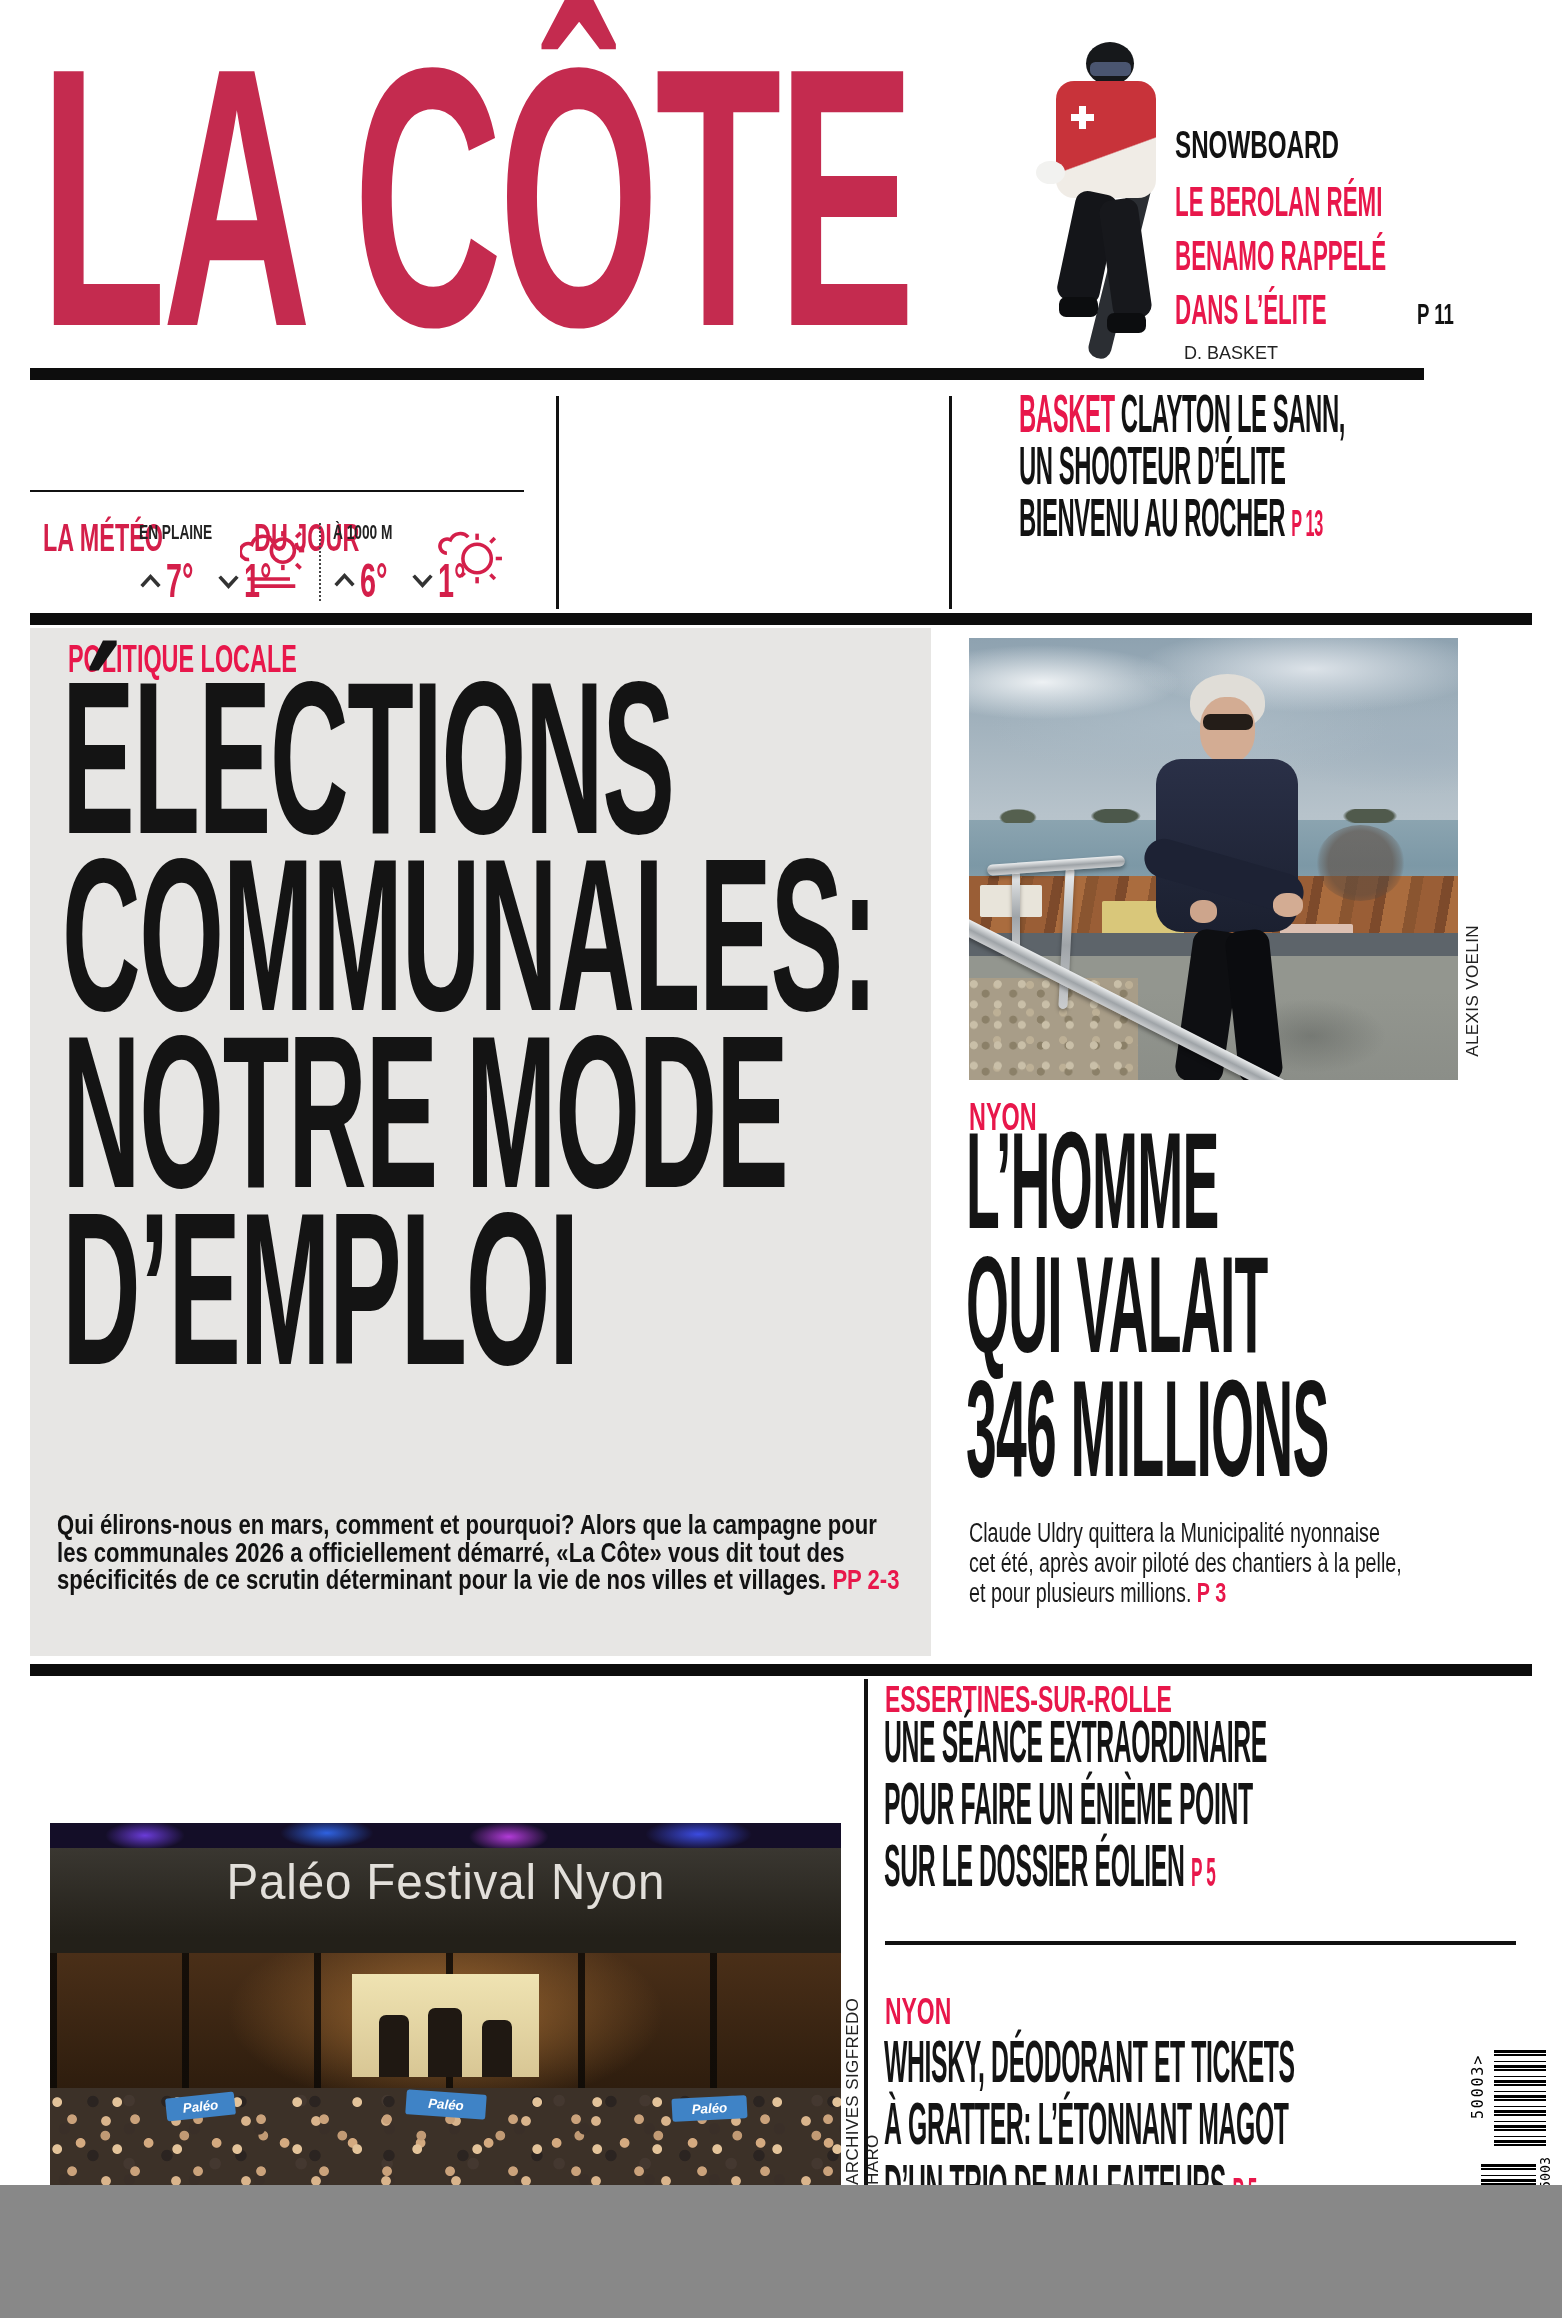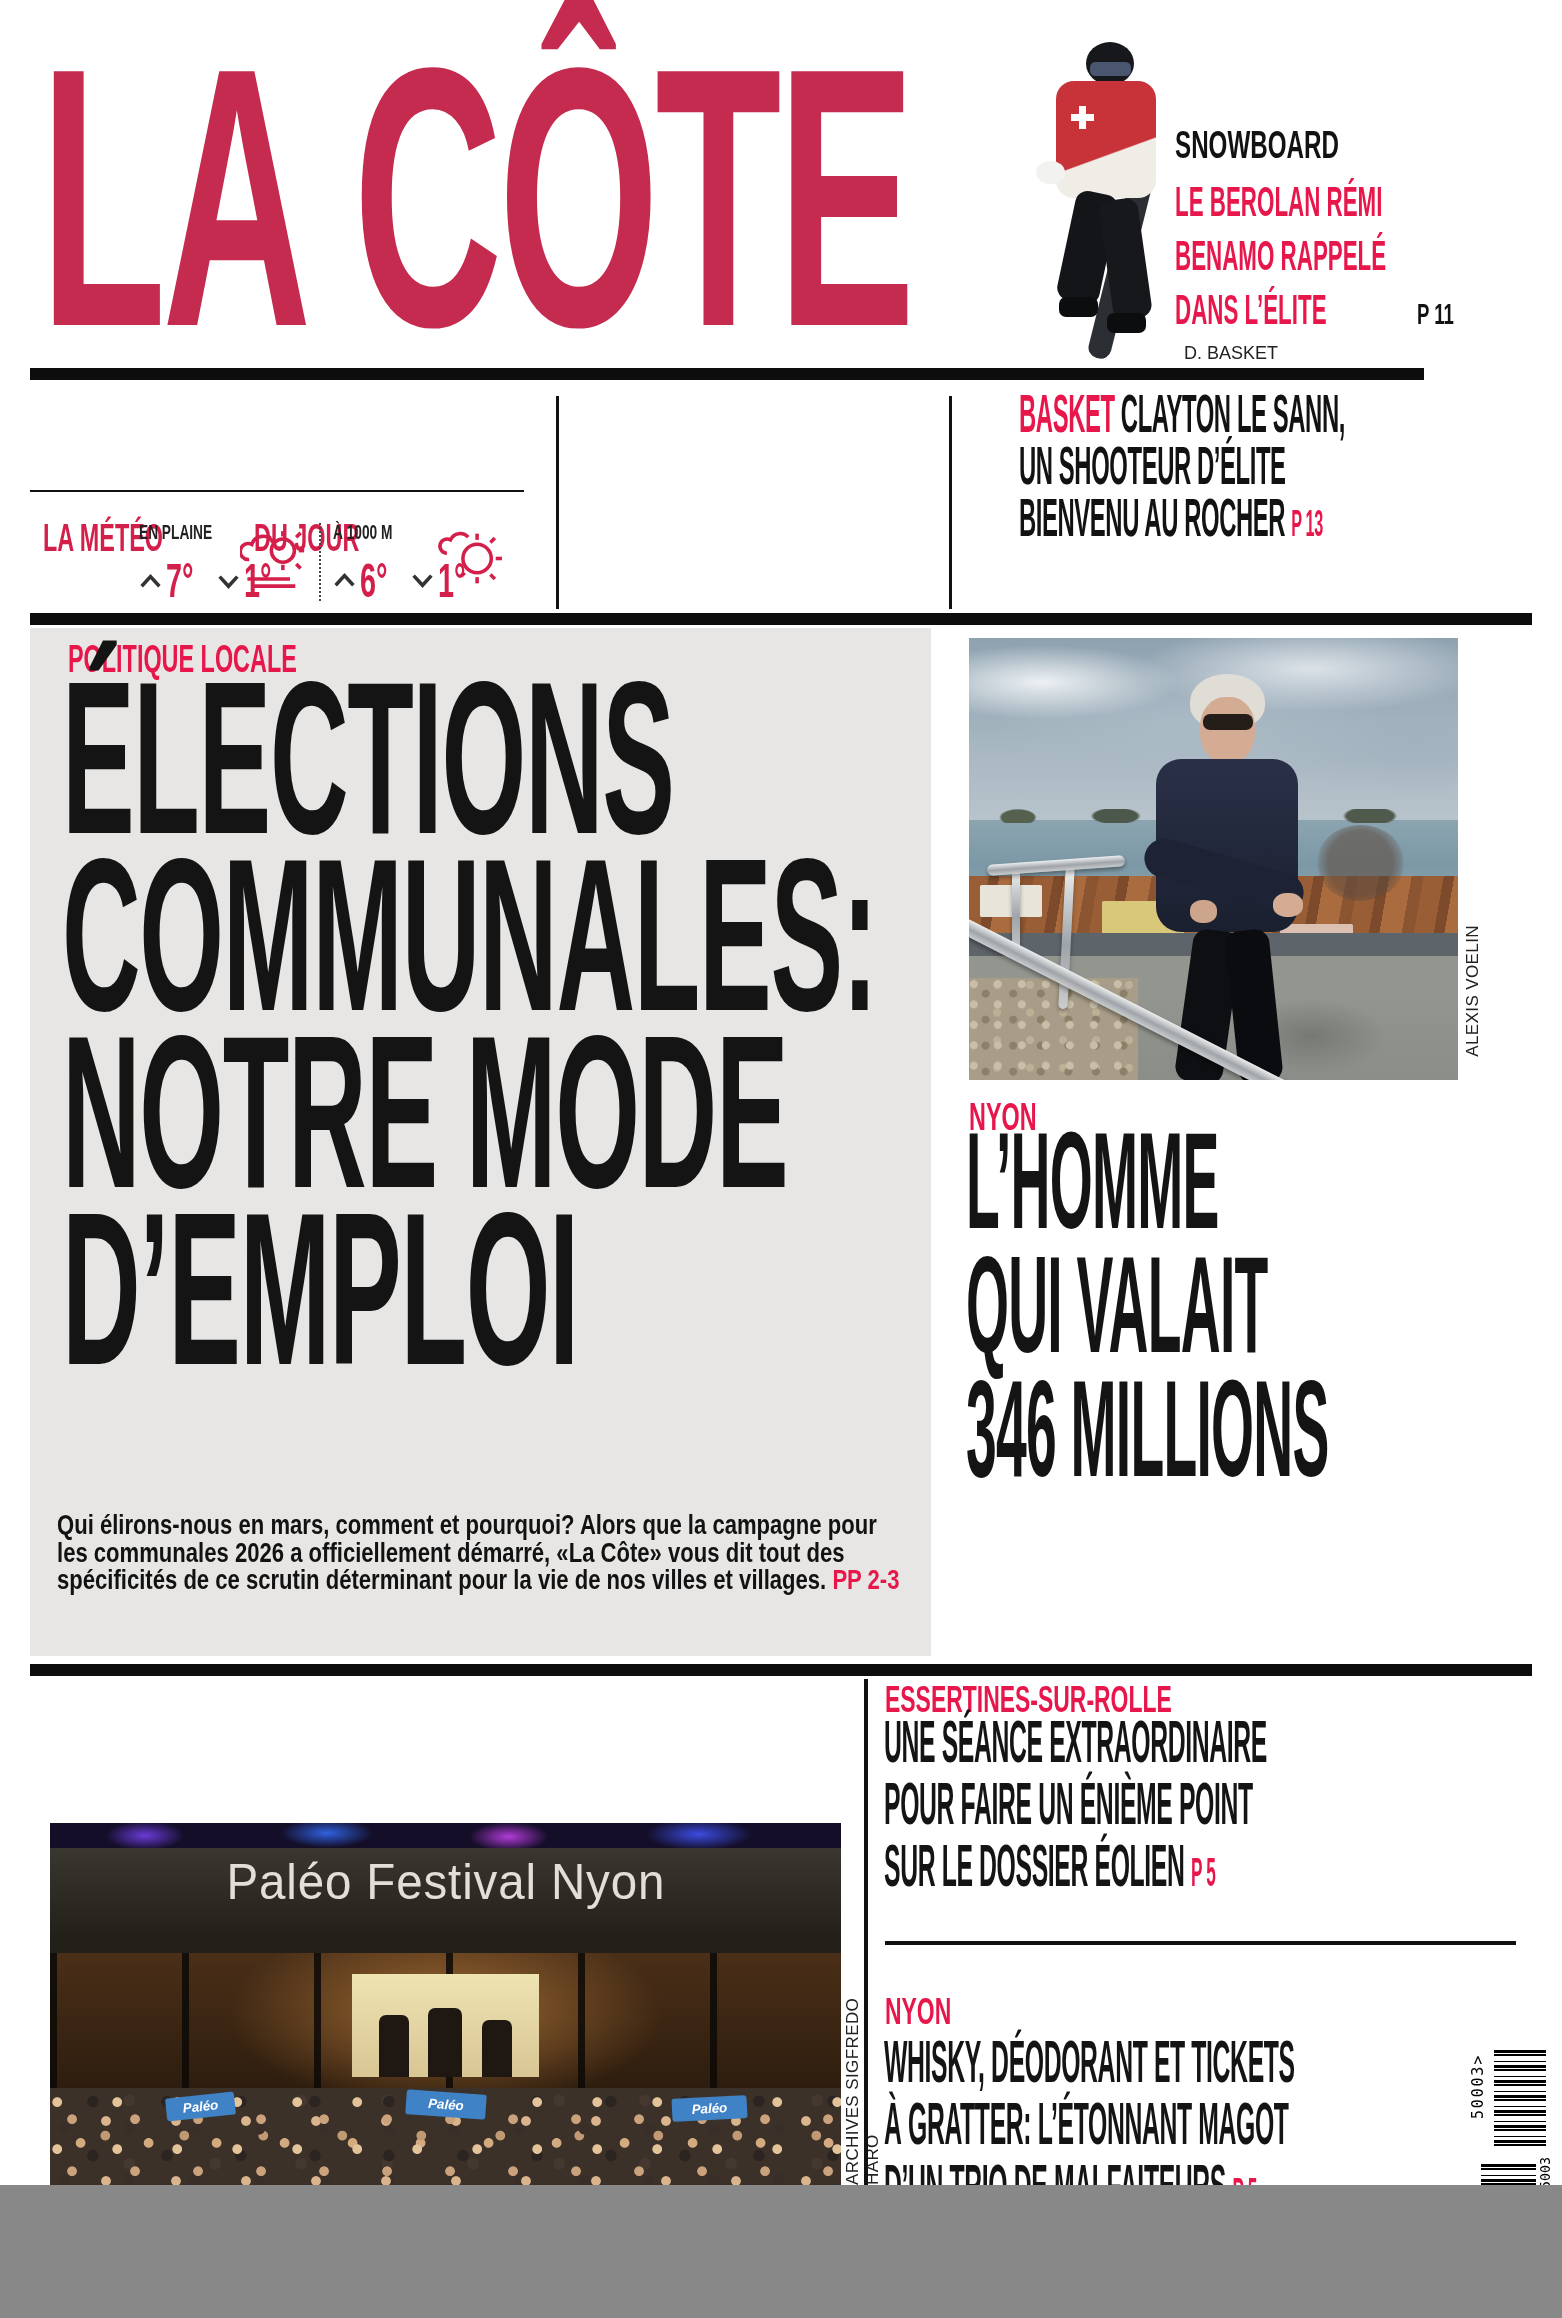--- a/index.html
+++ b/index.html
@@ -270,20 +270,28 @@
   <div class="abs vtxt" style="left:1463px;top:925px;">ALEXIS VOELIN</div>
 
   <div class="abs cx kick" style="left:969px;top:1095px;font-size:39px;transform:scaleX(.6);">NYON</div>
 
   <div class="abs" style="left:966px;top:1118px;">
     <div class="cx nyon-line" style="display:block;transform:scaleX(.4);">L’HOMME</div>
     <div class="cx nyon-line" style="display:block;transform:scaleX(.4);">QUI VALAIT</div>
     <div class="cx nyon-line" style="display:block;transform:scaleX(.4);">346 MILLIONS</div>
   </div>
 
+  <div class="abs" style="left:969px;top:1518px;">
+    <div class="cx body-line" style="display:block;transform:scaleX(.73);">Claude Uldry quittera la Municipalité nyonnaise</div>
+    <div class="cx body-line" style="display:block;transform:scaleX(.73);">cet été, après avoir piloté des chantiers à la pelle,</div>
+    <div class="cx body-line" style="display:block;transform:scaleX(.73);">
+      <span>et pour plusieurs millions.</span>
+      <span class="pref">P 3</span>
+    </div>
+  </div>
 
   <div class="bar" style="left:30px;top:1664px;width:1502px;"></div>
 
 
   <div class="photo" style="left:50px;top:1823px;width:791px;height:373px;background:#2c2620;">
     <div class="pp-lights"></div>
     <div class="pp-canopy">
       <div class="pp-banner-text">Paléo Festival Nyon</div>
     </div>
     <div class="pp-stage">

